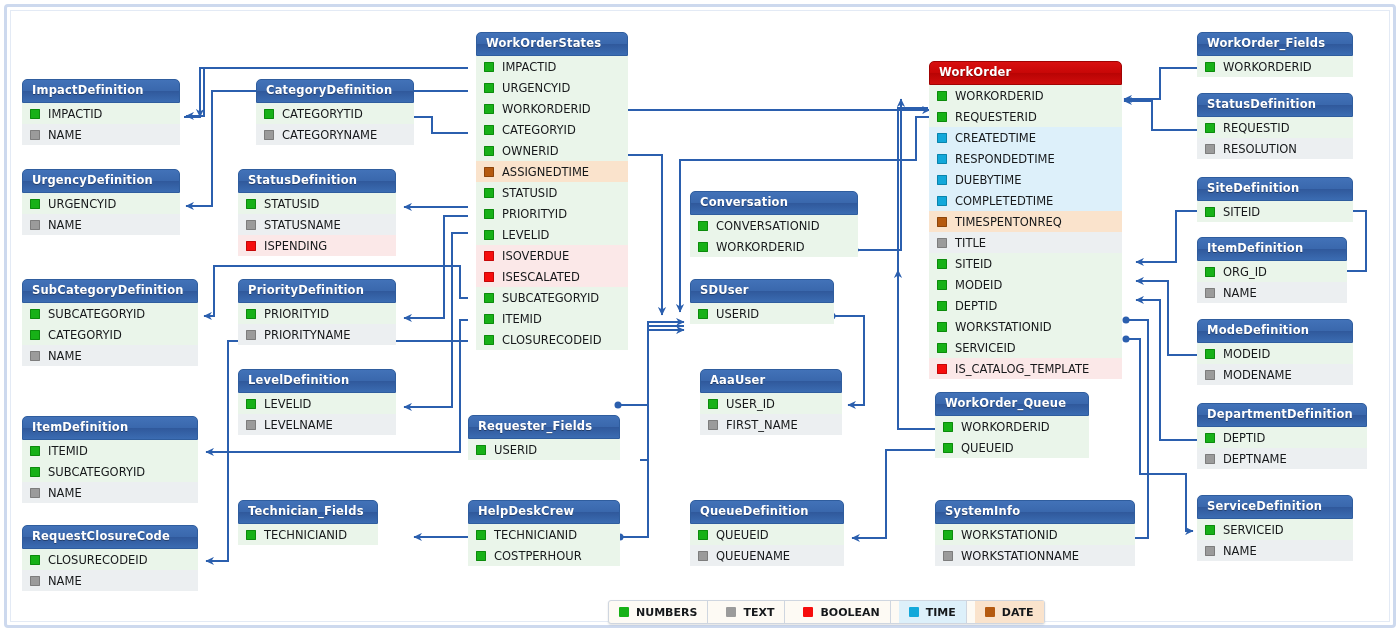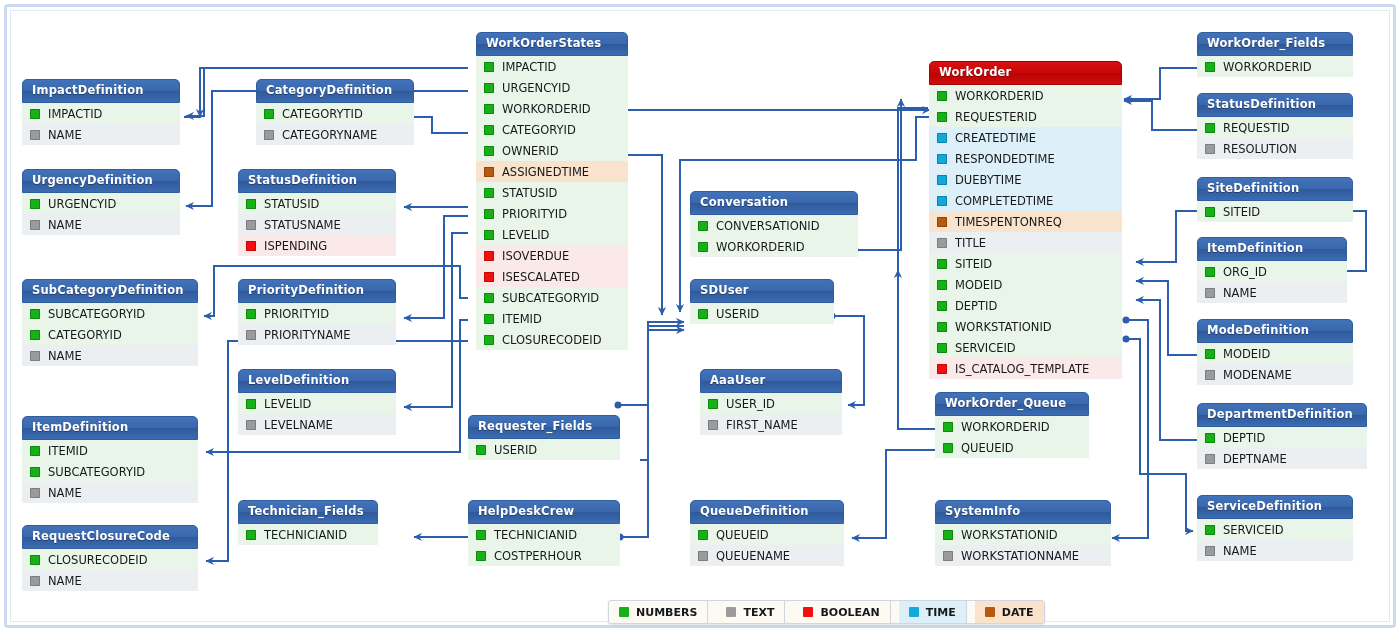--- a/index.html
+++ b/index.html
@@ -530,21 +530,21 @@
           <div class="row t-num">
             <span class="sw"></span>
             <span>WORKORDERID</span>
           </div>
           <div class="row t-num">
             <span class="sw"></span>
             <span>QUEUEID</span>
           </div>
         </div>
       </div>
-      <div class="tbl" style="left: 935px; top: 500px; width: 176px;">
+      <div class="tbl" style="left: 935px; top: 500px; width: 200px;">
         <div class="hdr">SystemInfo</div>
         <div class="rows">
           <div class="row t-num">
             <span class="sw"></span>
             <span>WORKSTATIONID</span>
           </div>
           <div class="row t-text">
             <span class="sw"></span>
             <span>WORKSTATIONNAME</span>
           </div>

